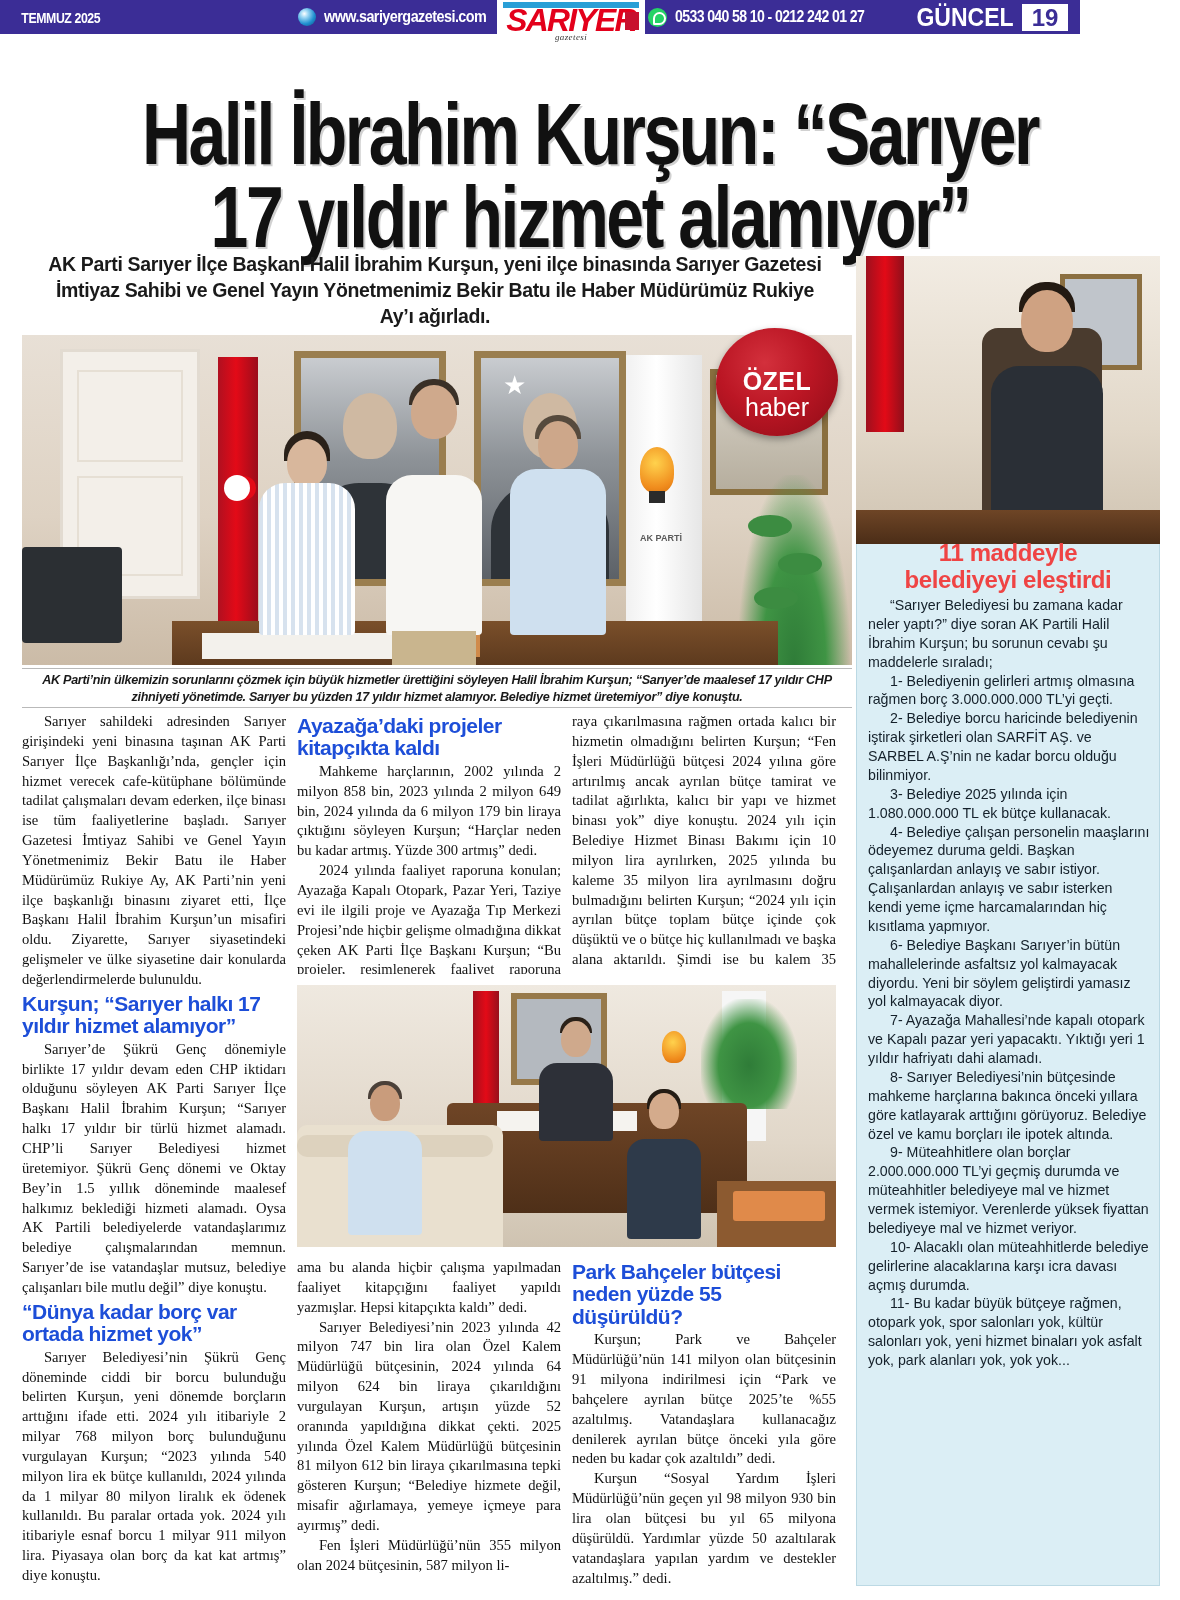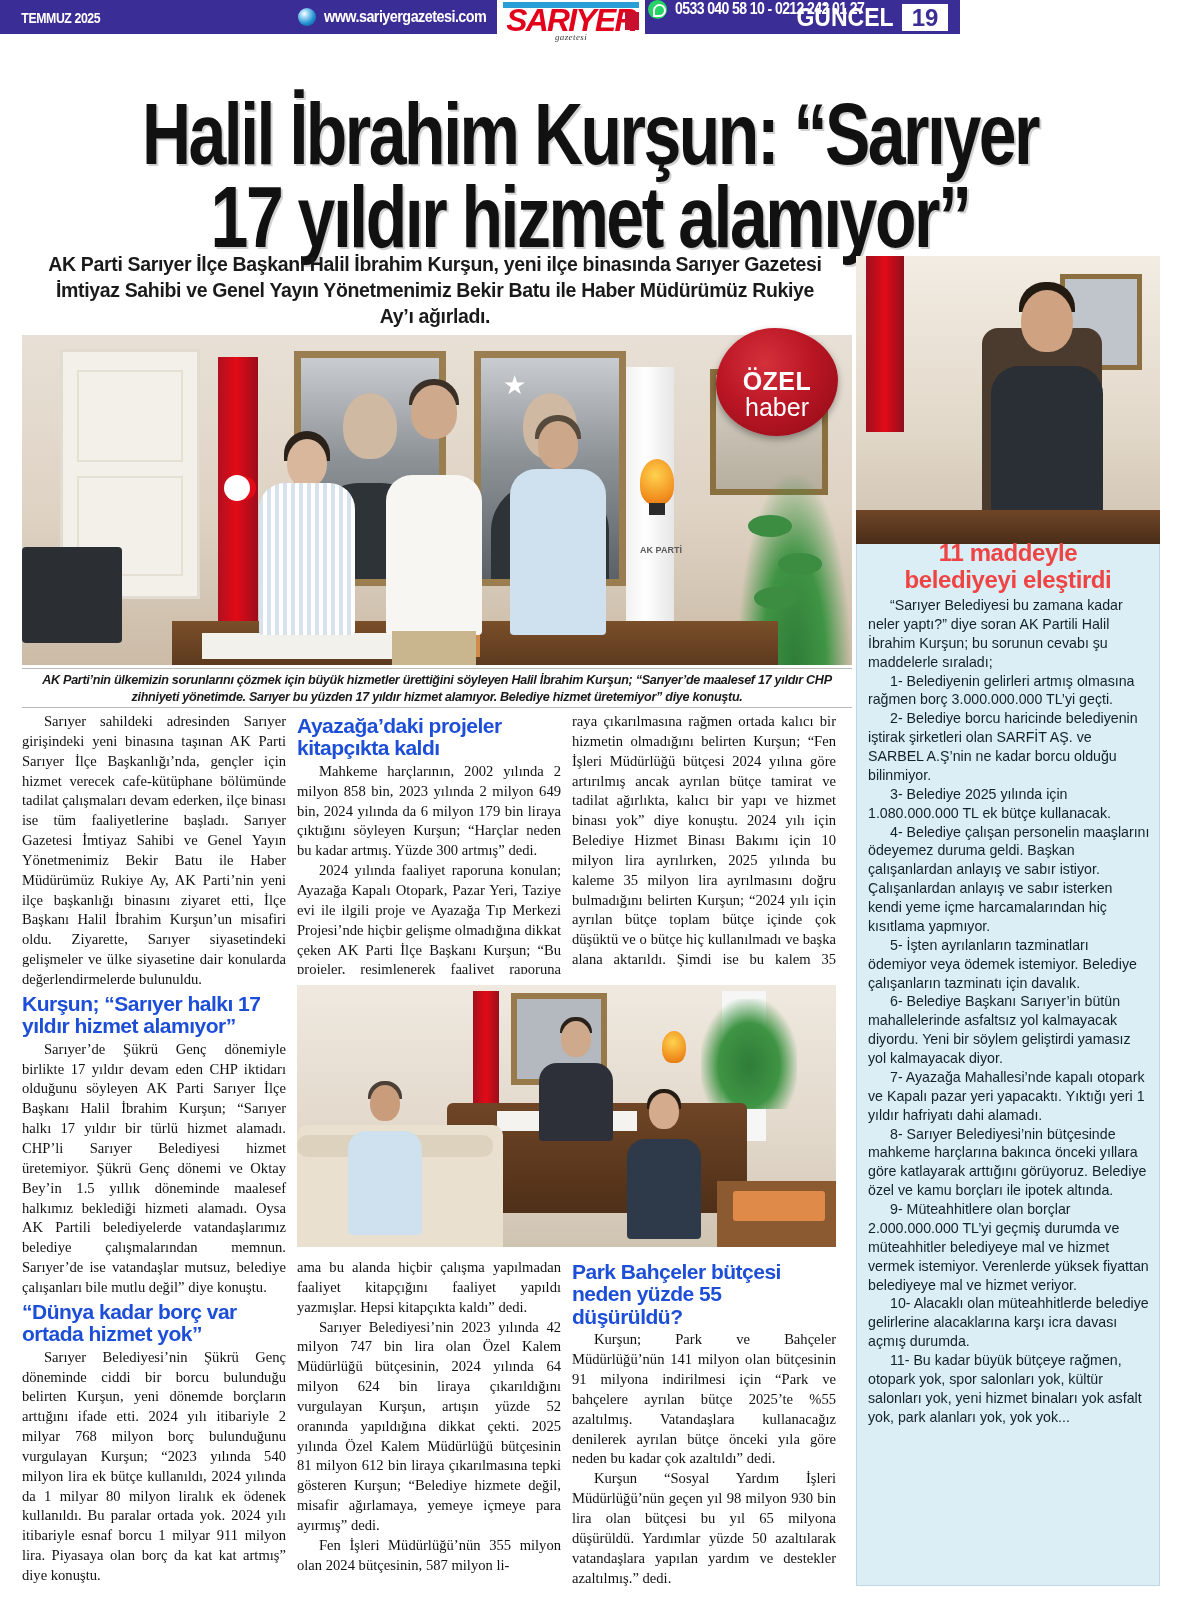--- a/index.html
+++ b/index.html
@@ -7,21 +7,21 @@
   body {
     width:1180px; height:1600px;
     background:#ffffff;
     font-family:"Liberation Serif", serif;
     overflow:hidden;
     position:relative;
   }
 
   
   .topbar{
-    position:absolute; left:0; top:0; width:960px; height:34px;
+    position:absolute; left:0; top:0; width:1080px; height:34px;
     background:#3b2d96;
     display:flex; align-items:center;
   }
   .topbar-left{
     width:280px; padding-left:26px; color:#ffffff;
     font-family:"Liberation Sans", sans-serif;
     font-weight:700; font-size:15px; letter-spacing:-0.5px;
     transform:scaleX(0.82); transform-origin:left center;
   }
   .topbar-mid{
@@ -59,21 +59,21 @@
     position:absolute; left:0; top:32px; width:148px; text-align:center;
     font-family:"Liberation Serif", serif; font-style:italic;
     font-size:9px; color:#3a3a3a; letter-spacing:0.4px;
   }
   .masthead-red-tag{
     position:absolute; right:6px; top:12px; width:14px; height:18px;
     background:#c8102e;
   }
   .topbar-phones{
     position:absolute; left:648px; top:0; height:34px;
-    display:flex; gap:8px;
+    display:flex; align-items:center; gap:8px;
   }
   .wa-icon{
     width:19px; height:19px; border-radius:50%; background:#25d366;
     position:relative; display:inline-block;
   }
   .wa-icon:after{
     content:""; position:absolute; left:5px; top:4px; width:9px; height:9px;
     border:2px solid #ffffff; border-radius:50% 50% 50% 10%;
   }
   .phones-text{
@@ -129,21 +129,21 @@
   .ph-door:after{ content:""; position:absolute; left:14px; top:124px; right:14px; bottom:20px; border:2px solid #e6dfd4; }
   .ph-frame{ position:absolute; top:16px; width:152px; height:235px; border:7px solid #9a7e4f; background:#b9bec4; }
   .ph-frame.f1{ left:272px; }
   .ph-frame.f2{ left:452px; }
   .ph-portrait{ position:absolute; inset:0; background:linear-gradient(180deg,#c9ccd0 0%,#8e9398 45%,#5c6167 100%); }
   .ph-head{ position:absolute; left:50%; top:16%; width:54px; height:66px; margin-left:-27px; border-radius:50% 50% 45% 45%; background:#cfb9a2; }
   .ph-body{ position:absolute; left:50%; bottom:0; width:118px; height:96px; margin-left:-59px; border-radius:48px 48px 0 0; background:#2e3338; }
   .ph-star{ position:absolute; left:22px; top:14px; width:28px; height:28px; color:#ffffff; font-size:26px; line-height:28px; }
   .ph-tr-flag{ position:absolute; left:196px; top:22px; width:40px; height:268px; background:linear-gradient(90deg,#b01020 0%,#e30a17 45%,#9b0d1c 100%); }
   .ph-tr-flag:after{ content:""; position:absolute; left:6px; top:118px; width:26px; height:26px; border-radius:50%; background:#ffffff; box-shadow:7px 0 0 -1px #e30a17; }
-  .ph-akflag{ position:absolute; left:604px; top:20px; width:48px; height:276px; background:linear-gradient(90deg,#f1f1f1,#ffffff 40%,#e6e6e6);margin-top:12px; }
+  .ph-akflag{ position:absolute; left:604px; top:20px; width:76px; height:276px; background:linear-gradient(90deg,#f1f1f1,#ffffff 40%,#e6e6e6); }
   .ph-bulb{ position:absolute; left:14px; top:92px; width:34px; height:46px; border-radius:50% 50% 40% 40%; background:radial-gradient(circle at 45% 35%, #ffd24d, #f08c1d 70%, #d4700f); }
   .ph-bulb:after{ content:""; position:absolute; left:9px; bottom:-10px; width:16px; height:12px; background:#2b2b2b; }
   .ph-akpar{ position:absolute; left:6px; top:178px; width:58px; text-align:center; font-family:"Liberation Sans",sans-serif; font-weight:700; font-size:9px; color:#5a5a5a; }
   .ph-picture{ position:absolute; left:688px; top:34px; width:118px; height:126px; border:6px solid #8a6f3f; background:linear-gradient(180deg,#d8d3c8,#b6ae9e); }
   .ph-plant{ position:absolute; right:2px; bottom:0px; width:112px; height:190px; background:radial-gradient(ellipse at 50% 100%, #2f7c38 0%, #3f9444 40%, rgba(63,148,68,0) 72%); }
   .ph-plant i{ position:absolute; width:44px; height:22px; border-radius:50%; background:#3c8c41; }
   .ph-desk{ position:absolute; left:150px; bottom:0; right:74px; height:44px; background:linear-gradient(180deg,#7a4f2a,#5d3a1e); }
   .ph-papers{ position:absolute; left:180px; bottom:6px; width:200px; height:26px; background:#f3f1ec; }
   .ph-book{ position:absolute; left:400px; bottom:8px; width:58px; height:24px; background:#d08a4a; }
   .ph-monitor{ position:absolute; left:0px; bottom:22px; width:100px; height:96px; background:#2b2f33; border-radius:4px; }
@@ -444,20 +444,19 @@
   <span>11 maddeyle</span><br>
   <span>belediyeyi eleştirdi</span>
 </div>
 
 <div class="sb-body">
   <p>“Sarıyer Belediyesi bu zamana kadar neler yaptı?” diye soran AK Partili Halil İbrahim Kurşun; bu sorunun cevabı şu maddelerle sıraladı;</p>
   <p>1- Belediyenin gelirleri artmış olmasına rağmen borç 3.000.000.000 TL’yi geçti.</p>
   <p>2- Belediye borcu haricinde belediyenin iştirak şirketleri olan SARFİT AŞ. ve SARBEL A.Ş’nin ne kadar borcu olduğu bilinmiyor.</p>
   <p>3- Belediye 2025 yılında için 1.080.000.000 TL ek bütçe kullanacak.</p>
   <p>4- Belediye çalışan personelin maaşlarını ödeyemez duruma geldi. Başkan çalışanlardan anlayış ve sabır istiyor. Çalışanlardan anlayış ve sabır isterken kendi yeme içme harcamalarından hiç kısıtlama yapmıyor.</p>
-  <p>5- İşten ayrılanların tazminatları ödemiyor veya ödemek istemiyor. Belediye çalışanların tazminatı için davalık.</p>
   <p>6- Belediye Başkanı Sarıyer’in bütün mahallelerinde asfaltsız yol kalmayacak diyordu. Yeni bir söylem geliştirdi yamasız yol kalmayacak diyor.</p>
   <p>7- Ayazağa Mahallesi’nde kapalı otopark ve Kapalı pazar yeri yapacaktı. Yıktığı yeri 1 yıldır hafriyatı dahi alamadı.</p>
   <p>8- Sarıyer Belediyesi’nin bütçesinde mahkeme harçlarına bakınca önceki yıllara göre katlayarak arttığını görüyoruz. Belediye özel ve kamu borçları ile ipotek altında.</p>
   <p>9- Müteahhitlere olan borçlar 2.000.000.000 TL’yi geçmiş durumda ve müteahhitler belediyeye mal ve hizmet vermek istemiyor. Verenlerde yüksek fiyattan belediyeye mal ve hizmet veriyor.</p>
   <p>10- Alacaklı olan müteahhitlerde belediye gelirlerine alacaklarına karşı icra davası açmış durumda.</p>
   <p>11- Bu kadar büyük bütçeye rağmen, otopark yok, spor salonları yok, kültür salonları yok,  yeni hizmet binaları yok asfalt yok, park alanları yok, yok yok...</p>
 </div>
 
 </body></html>

